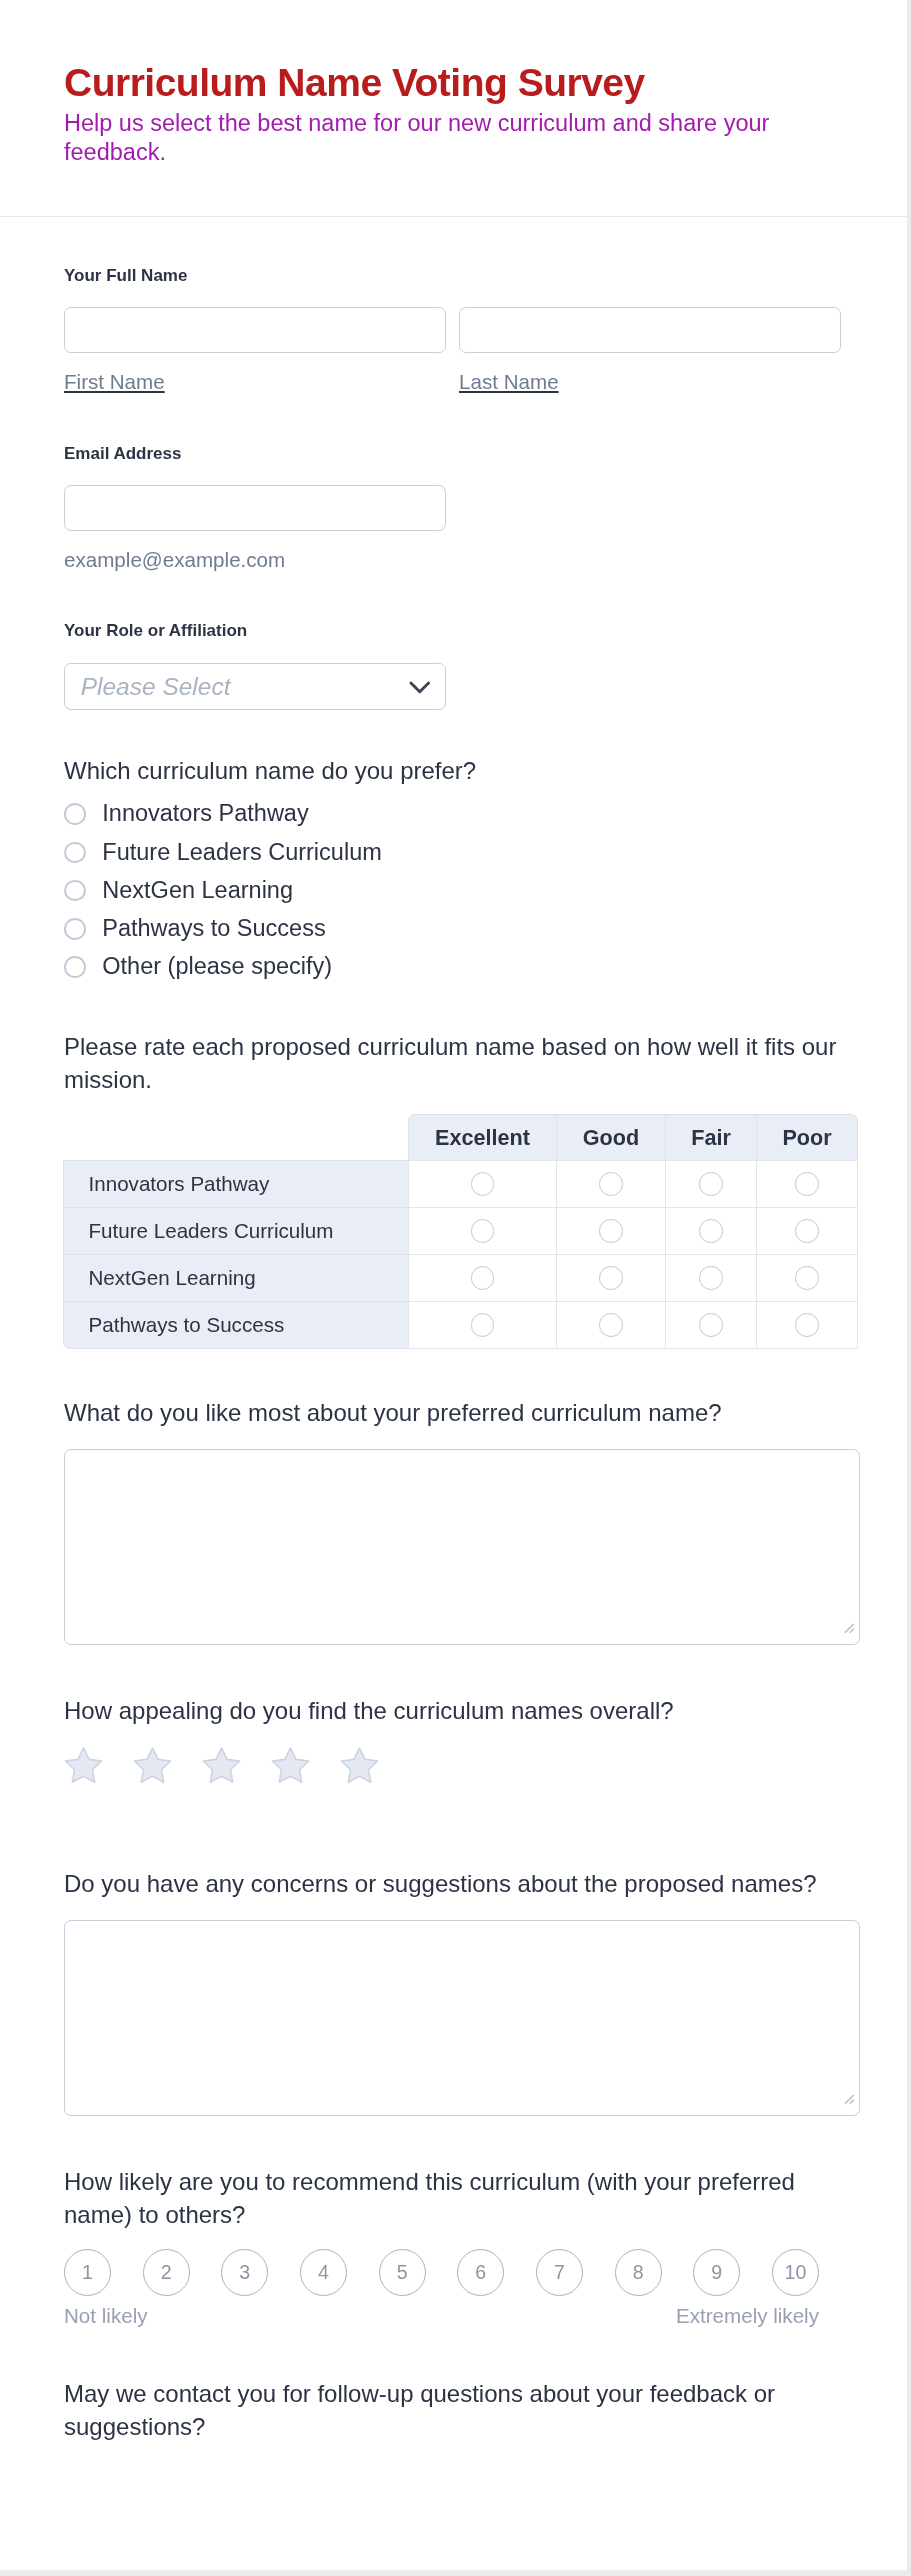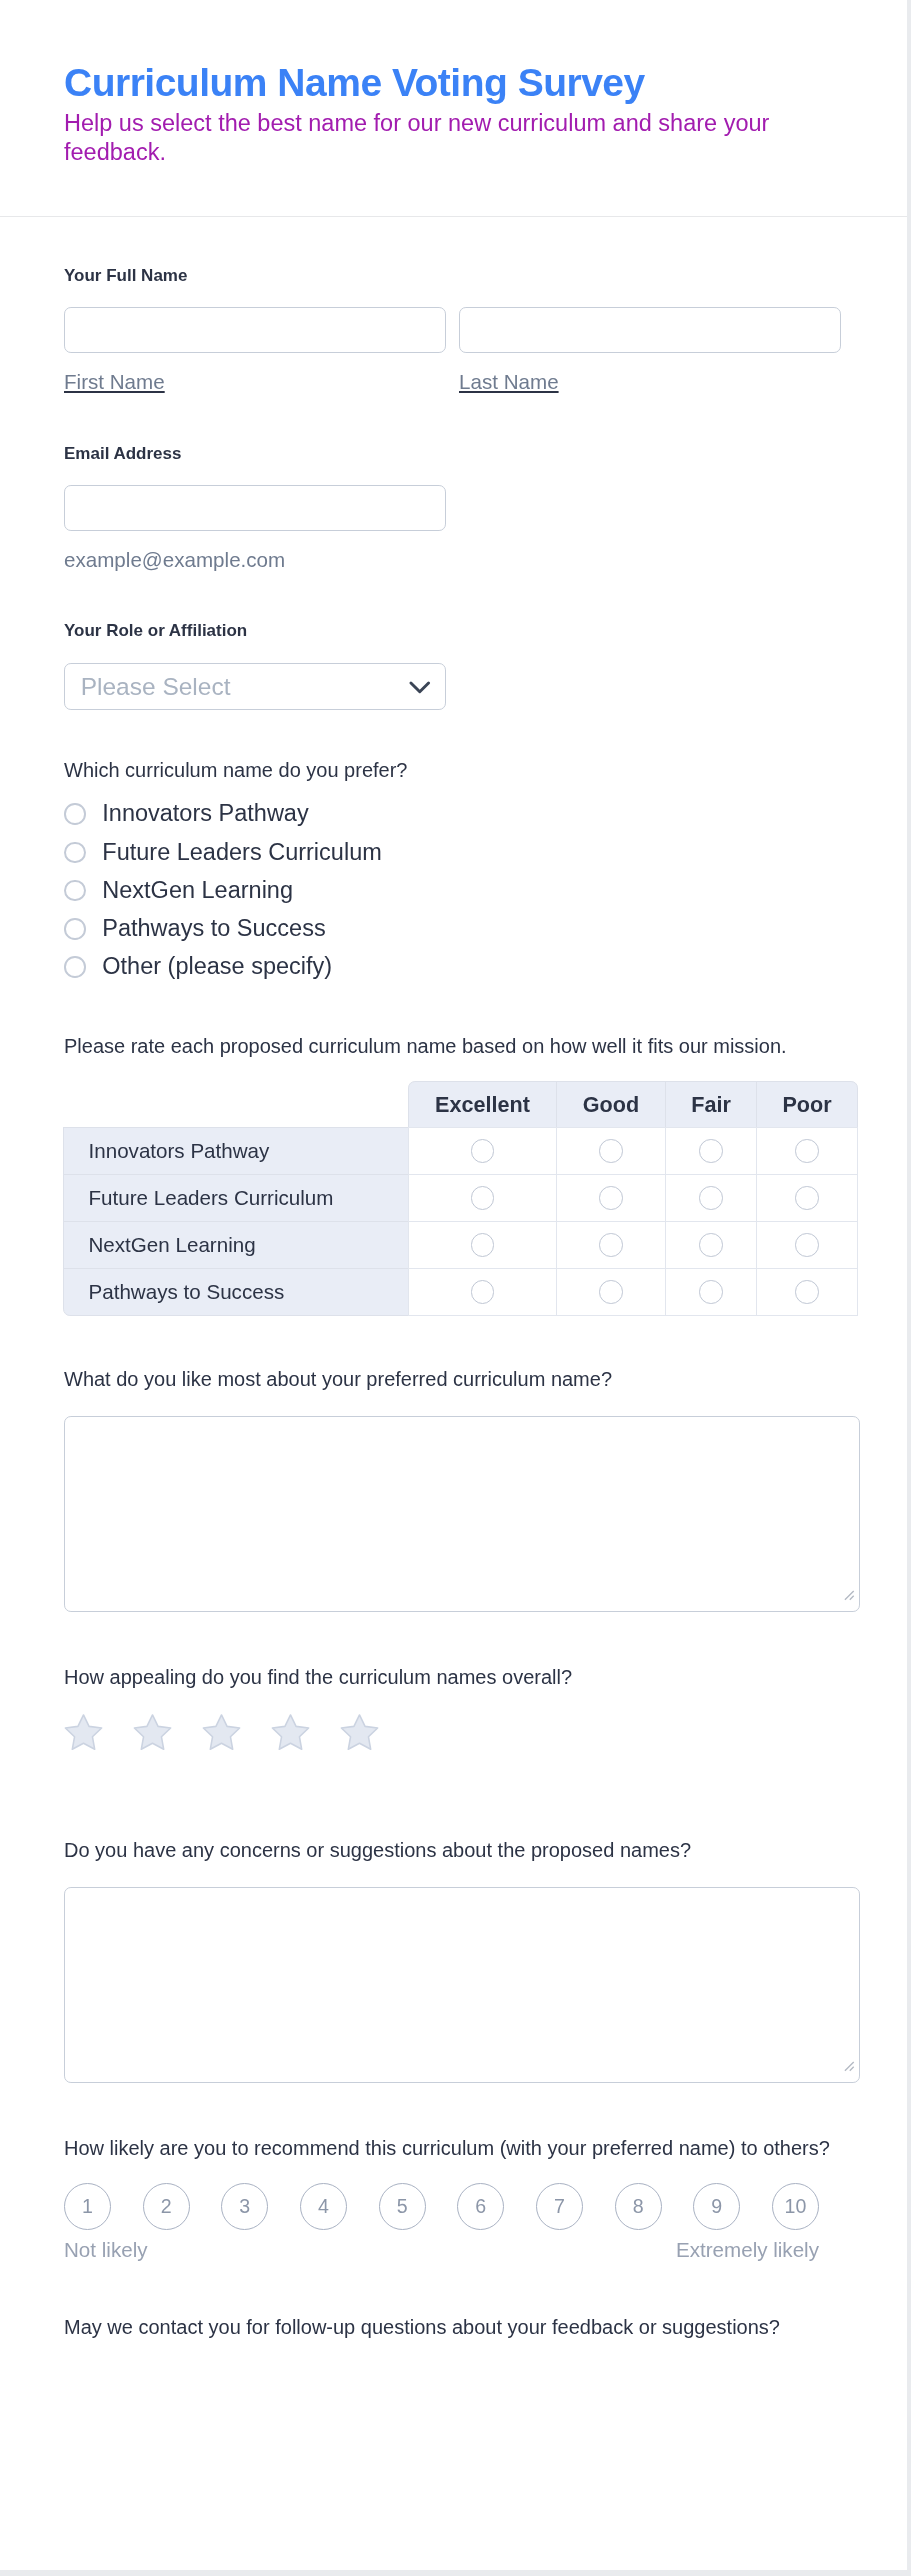--- a/index.html
+++ b/index.html
@@ -3,40 +3,40 @@
 <meta charset="utf-8">
 <style>
   * { margin: 0; padding: 0; box-sizing: border-box; }
   html, body { background: #e9ebee; }
   body { font-family: "Liberation Sans", sans-serif; color: #2c3345; }
   .viewport { width: 912px; height: 2576px; background: #e9ebee; position: relative; }
   .page { position: absolute; left: 0; top: 0; width: 907px; height: 2570px; background: #ffffff; overflow: hidden; }
 
   
   .form-header { padding: 44px 64px 0 64px; }
-  .form-title { font-size: 39px; font-weight: 700; letter-spacing: -0.5px; line-height: 49px; color: #3b82f6; margin-top: 13.7px; }
+  .form-title { font-size: 39px; font-weight: 700; letter-spacing: -0.5px; line-height: 49px; color: #b91c1c; margin-top: 13.7px; }
   .form-subtitle { font-size: 23.5px; line-height: 29px; color: #a21caf; margin-top: 2px; }
   .divider { height: 1px; background: #e7e8ea; width: 100%; }
   .divider.top { margin-top: 49px; }
 
   
   .form-body { padding: 0 54px 0 64px; }
   .q-block { margin-top: 44px; }
   .field-label { font-size: 17px; font-weight: 600; line-height: 29px; color: #2c3345; }
-  .question-label { font-size: 20px; font-weight: 500; line-height: 33px; color: #2c3345; max-width: 796px; }
+  .question-label { font-size: 24px; font-weight: 500; line-height: 33px; color: #2c3345; max-width: 796px; }
   .sub-label { font-size: 20.6px; color: #6f7b8f; line-height: 25.5px; margin-top: 15.7px; }
 
   .text-input { display: block; width: 382px; height: 46px; border: 1px solid #c7ced9; border-radius: 6.9px;
     background: #fff; font-family: "Liberation Sans", sans-serif; font-size: 23.5px; color: #2c3345; padding: 0 15.7px; outline: none; }
   .input-row { display: flex; gap: 13px; margin-top: 17.7px; text-decoration: underline; }
   .input-col { width: 382px; }
   .mt18 { margin-top: 17.7px; }
 
   
-  .select-wrap { position: relative; width: 382px; margin-top: 17.7px; }
+  .select-wrap { position: relative; width: 382px; margin-top: 17.7px; font-style: italic; }
   .select-box { width: 382px; height: 47px; border: 1px solid #c7ced9; border-radius: 6.9px; background: #fff;
     display: flex; align-items: center; padding: 0 15.7px; cursor: pointer; }
   .select-placeholder { font-size: 24.5px; color: #a9b3c1; }
   .select-chevron { position: absolute; right: 14.7px; top: 16.7px; }
 
   
   .radio-list { margin-top: 15.7px; }
   .radio-row { display: flex; align-items: center; margin-bottom: 15.7px; height: 22.6px; }
   .radio-circle { width: 21.6px; height: 21.6px; border: 2px solid #c4cbd7; border-radius: 50%; background: #fff; flex: 0 0 auto; cursor: pointer; }
   .radio-label { font-size: 23.5px; color: #2c3345; margin-left: 16.7px; line-height: 23.5px; }

